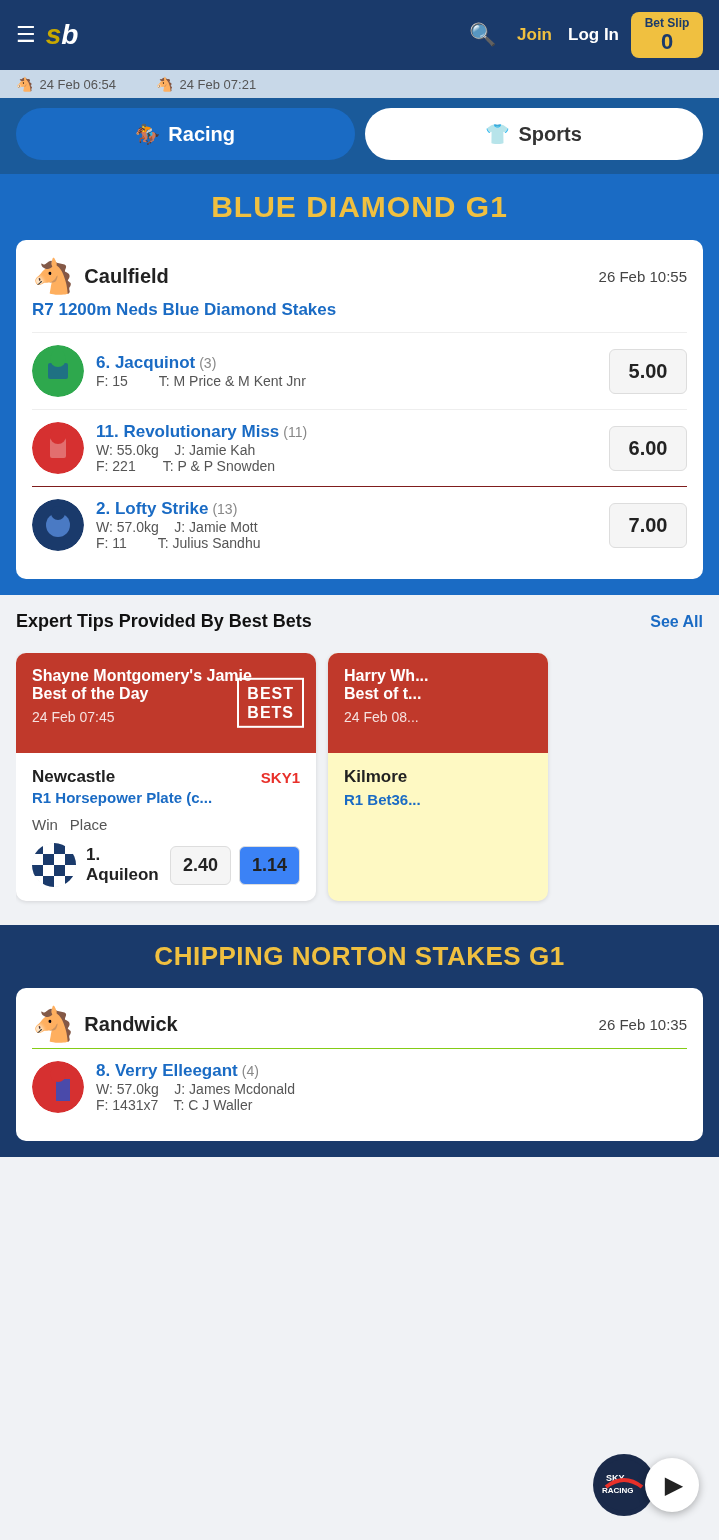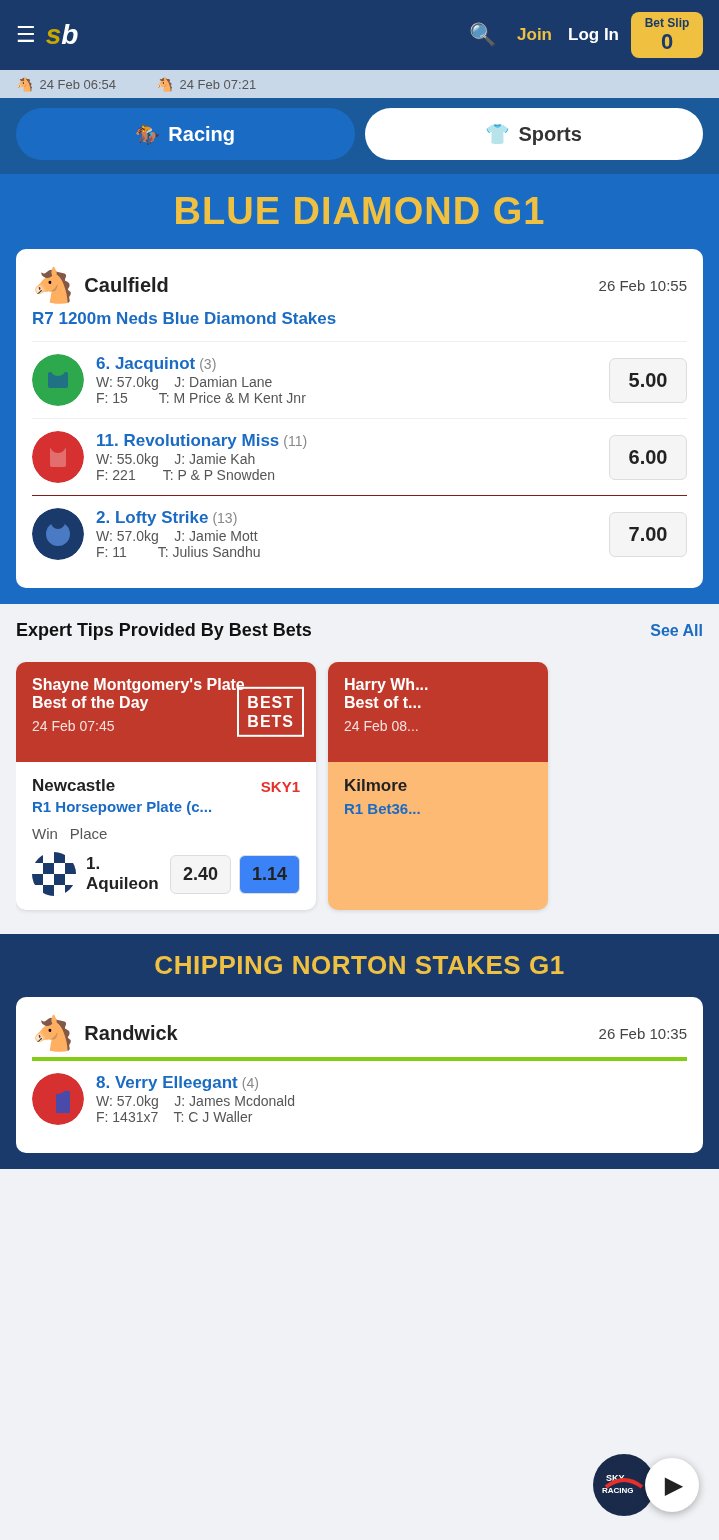--- a/index.html
+++ b/index.html
@@ -39,21 +39,21 @@
     <span>🏇</span>
     <span>Racing</span>
   </button>
   <button style="flex:1; padding:14px 0; border-radius:30px; display:flex; align-items:center; justify-content:center; gap:8px; font-size:20px; font-weight:700; cursor:pointer; background:white; border:none; color:#333;">
     <span>👕</span>
     <span>Sports</span>
   </button>
 </div>
 
 <div style="background:#1a6bc4; padding:16px; text-align:center;">
-  <div style="color:#f0c040; font-size:38px; font-weight:900; letter-spacing:1px;">BLUE DIAMOND G1</div>
+  <div style="color:#f0c040; font-size:30px; font-weight:900; letter-spacing:1px;">BLUE DIAMOND G1</div>
 </div>
 
 <div style="background:#1a6bc4; padding:0 16px 16px;">
   <div style="background:white; border-radius:10px; padding:16px;">
     <div style="display:flex; justify-content:space-between; align-items:center; margin-bottom:4px;">
       <div style="display:flex; align-items:center; gap:10px;">
         <span style="font-size:34px; color:#666;">🐴</span>
         <span style="font-size:20px; font-weight:700; color:#222;">Caulfield</span>
       </div>
       <span style="font-size:15px; color:#444;">26 Feb 10:55</span>
@@ -67,21 +67,20 @@
           <rect x="16" y="18" width="20" height="16" rx="2" fill="#1a5a9a" opacity="0.7"></rect>
           <circle cx="26" cy="14" r="8" fill="#2ea84d"></circle>
           <rect x="20" y="6" width="12" height="10" rx="2" fill="#2ea84d"></rect>
         </svg>
       </div>
       <div style="flex:1;">
         <div style="display:flex; align-items:baseline; gap:4px;">
           <span style="color:#1a6bc4; font-size:17px; font-weight:700;">6. Jacquinot</span>
           <span style="color:#888; font-size:14px;">(3)</span>
         </div>
-        <div style="color:#555; font-size:14px;">W: 57.0kg &nbsp;&nbsp; J: Damian Lane</div>
         <div style="color:#555; font-size:14px;">F: 15 &nbsp;&nbsp;&nbsp;&nbsp;&nbsp;&nbsp; T: M Price &amp; M Kent Jnr</div>
       </div>
       <button style="background:#f5f5f5; border:1px solid #ddd; border-radius:6px; padding:10px 16px; font-size:20px; font-weight:700; color:#222; min-width:78px; text-align:center; cursor:pointer;">5.00</button>
     </div>
 
     <div style="display:flex; align-items:center; padding:12px 0; border-top:1px solid #eee; gap:12px;">
       <div style="width:52px; height:52px; border-radius:50%; flex-shrink:0; overflow:hidden;">
         <svg width="52" height="52" viewBox="0 0 52 52">
           <circle cx="26" cy="26" r="26" fill="#d63030"></circle>
           <rect x="18" y="16" width="16" height="20" rx="2" fill="#fff" opacity="0.3"></rect>
@@ -123,21 +122,21 @@
 <div style="padding:16px;">
   <div style="display:flex; justify-content:space-between; align-items:center; margin-bottom:21px;">
     <span style="font-size:18px; font-weight:700; color:#111;">Expert Tips Provided By Best Bets</span>
     <span style="color:#1a6bc4; font-size:16px; font-weight:600; cursor:pointer;">See All</span>
   </div>
 
   <div style="display:flex; gap:12px; overflow-x:auto; padding-bottom:8px;">
 
     <div style="background:white; border-radius:10px; overflow:hidden; min-width:300px; max-width:300px; box-shadow:0 1px 4px rgba(0,0,0,0.12);">
       <div style="background:#c0392b; padding:14px 16px; position:relative; min-height:100px;">
-        <div style="color:white; font-size:16px; font-weight:700;">Shayne Montgomery's Plate</div>
+        <div style="color:white; font-size:16px; font-weight:700;">Shayne Montgomery's Jamie</div>
         <div style="color:white; font-size:16px; font-weight:700;">Best of the Day</div>
         <div style="color:rgba(255,255,255,0.85); font-size:14px; margin-top:6px;">24 Feb 07:45</div>
         <div style="position:absolute; right:12px; top:50%; transform:translateY(-50%); color:white; font-weight:900; font-size:16px; line-height:1.2; text-align:center; border:2px solid white; padding:4px 8px; letter-spacing:1px;">BEST<br>BETS</div>
       </div>
       <div style="padding:14px 16px;">
         <div style="display:flex; justify-content:space-between; align-items:center; margin-bottom:2px;">
           <span style="font-size:17px; font-weight:700; color:#222;">Newcastle</span>
           <span style="color:#e8302a; font-weight:900; font-size:15px;">SKY1</span>
         </div>
         <div style="color:#1a6bc4; font-size:15px; font-weight:600; margin-bottom:10px;">R1 Horsepower Plate (c...</div>
@@ -177,21 +176,21 @@
             <span>1.</span> <span>Aquileon</span>
           </span>
           <div style="display:flex; gap:8px; margin-left:auto;">
             <button style="background:#f5f5f5; border:1px solid #ddd; border-radius:6px; padding:8px 12px; font-size:18px; font-weight:700; color:#222; cursor:pointer;">2.40</button>
             <button style="background:#3b82f6; border:1px solid #ddd; border-radius:6px; padding:8px 12px; font-size:18px; font-weight:700; color:#222; cursor:pointer;">1.14</button>
           </div>
         </div>
       </div>
     </div>
 
-    <div style="background:#fdba74; border-radius:10px; overflow:hidden; min-width:220px; max-width:220px; box-shadow:0 1px 4px rgba(0,0,0,0.12);">
+    <div style="background:#fef9c3; border-radius:10px; overflow:hidden; min-width:220px; max-width:220px; box-shadow:0 1px 4px rgba(0,0,0,0.12);">
       <div style="background:#c0392b; padding:14px 16px; min-height:100px;">
         <div style="color:white; font-size:16px; font-weight:700;">Harry Wh...</div>
         <div style="color:white; font-size:16px; font-weight:700;">Best of t...</div>
         <div style="color:rgba(255,255,255,0.85); font-size:14px; margin-top:6px;">24 Feb 08...</div>
       </div>
       <div style="padding:14px 16px;">
         <div style="font-size:17px; font-weight:700; color:#222;">Kilmore</div>
         <div style="color:#1a6bc4; font-size:15px; font-weight:600; margin-top:4px;">R1 Bet36...</div>
       </div>
     </div>
@@ -205,21 +204,21 @@
 <div style="background:#1a3a6b; padding:0 16px 16px;">
   <div style="background:white; border-radius:10px; padding:16px;">
     <div style="display:flex; justify-content:space-between; align-items:center; margin-bottom:4px;">
       <div style="display:flex; align-items:center; gap:10px;">
         <span style="font-size:34px; color:#666;">🐴</span>
         <span style="font-size:20px; font-weight:700; color:#222;">Randwick</span>
       </div>
       <span style="font-size:15px; color:#444;">26 Feb 10:35</span>
     </div>
 
-    <div style="display:flex; align-items:center; padding:12px 0; border-top:4px solid #84cc16; gap:12px;justify-content:center;">
+    <div style="display:flex; align-items:center; padding:12px 0; border-top:1px solid #84cc16; gap:12px;justify-content:center;">
       <div style="width:52px; height:52px; border-radius:50%; flex-shrink:0; overflow:hidden;">
         <svg width="52" height="52" viewBox="0 0 52 52">
           <circle cx="26" cy="26" r="26" fill="#d63030"></circle>
           <rect x="10" y="18" width="14" height="22" fill="#d63030"></rect>
           <rect x="24" y="18" width="14" height="22" fill="#4a4aaa"></rect>
           <circle cx="26" cy="13" r="8" fill="#d63030"></circle>
         </svg>
       </div>
       <div style="flex:1;">
         <div style="display:flex; align-items:baseline; gap:4px;">

